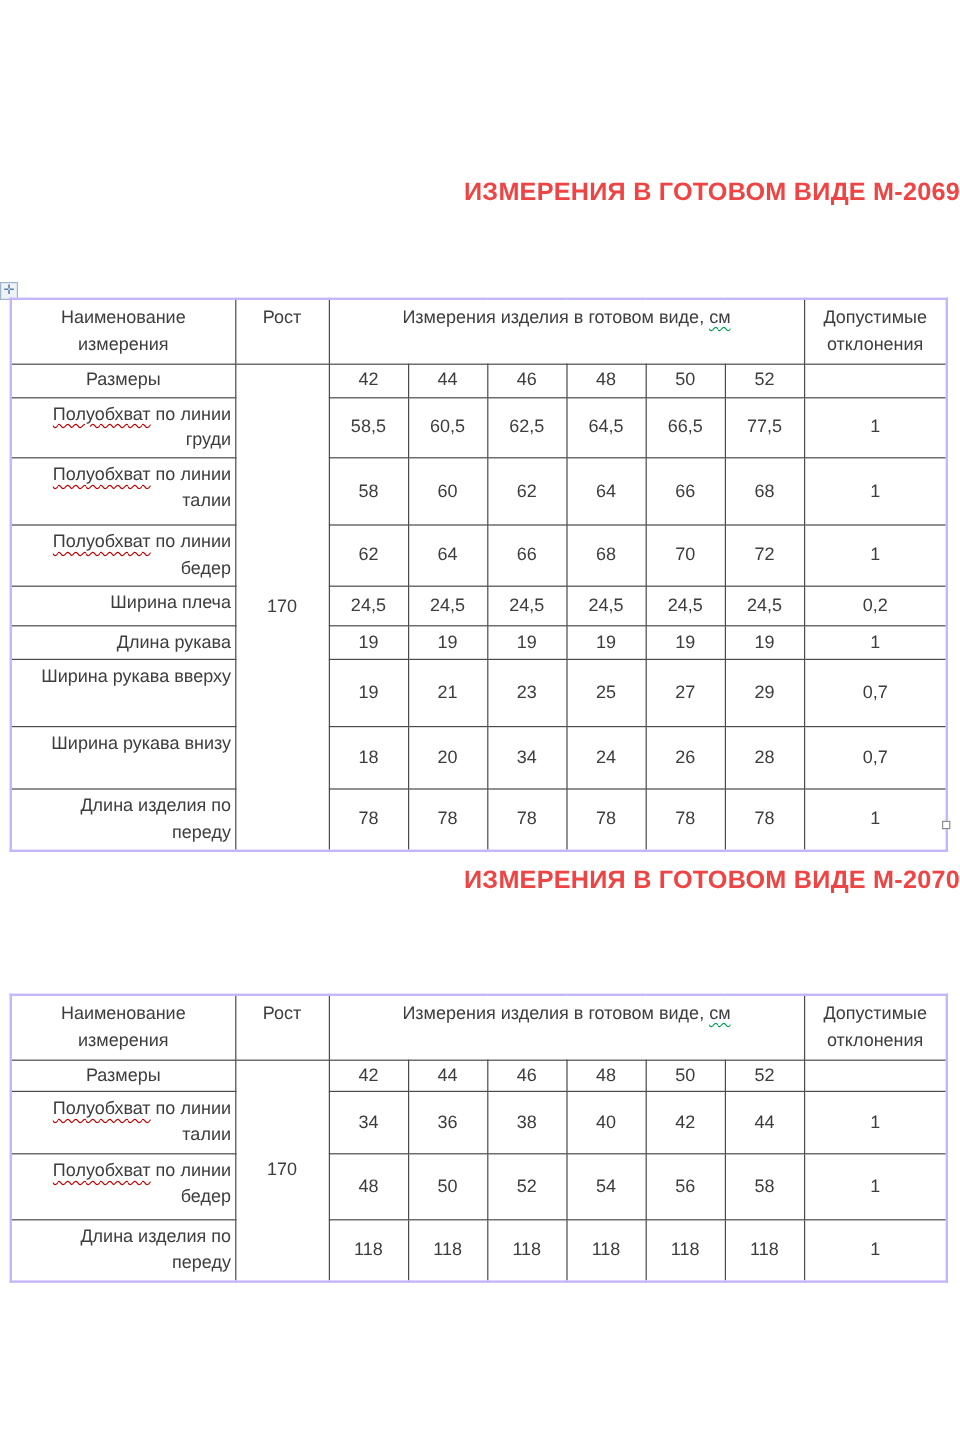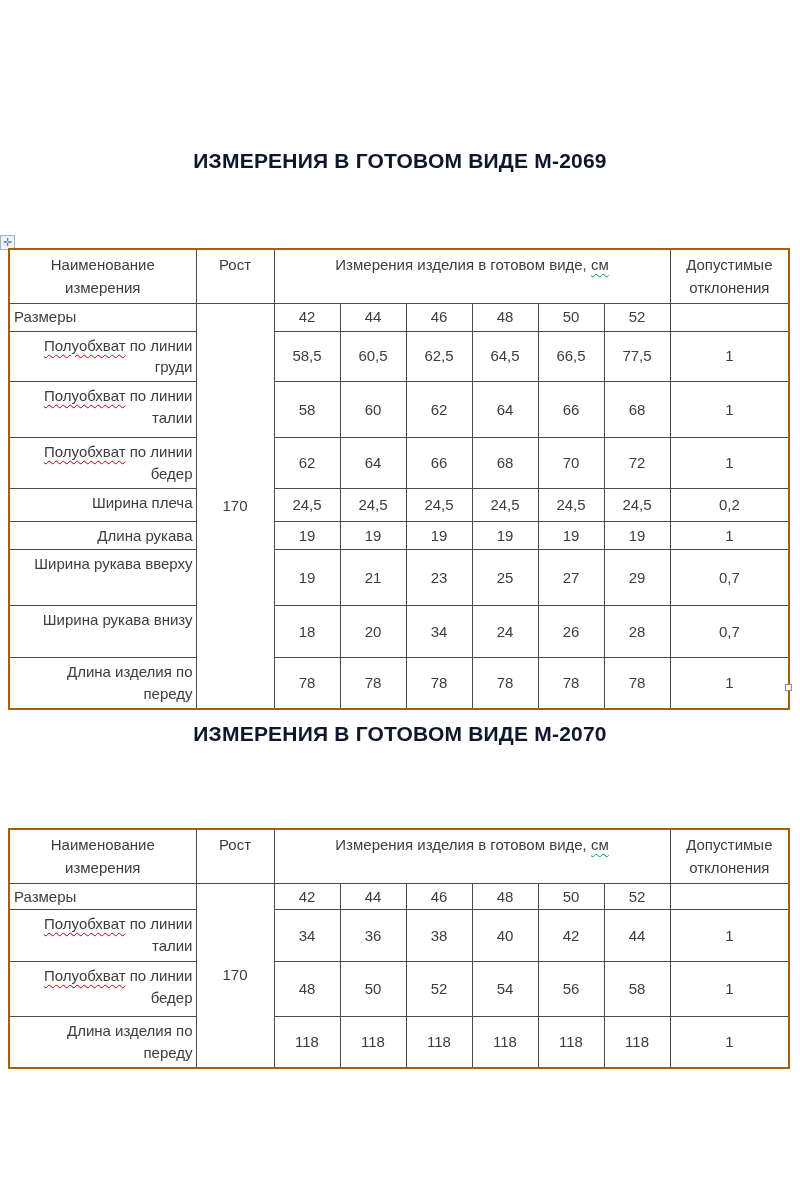--- a/index.html
+++ b/index.html
@@ -3,45 +3,45 @@
 <meta charset="utf-8">
 <style>
   html, body { margin:0; padding:0; }
   body {
     width:800px; height:1200px; position:relative;
     background:#ffffff; color:#3d3d3d;
     font-family:"Liberation Sans", sans-serif;
     overflow:hidden;
   }
   .doc-title {
-    position:absolute; left:0; width:800px; text-align:center;
-    font-size:21px; font-weight:bold; color:#0f172a; letter-spacing:0.2px;
+    position:absolute; left:0; width:800px; text-align:right;
+    font-size:21px; font-weight:bold; color:#ef4444; letter-spacing:0.2px;
     white-space:nowrap;
   }
   #title1 { top:149px; }
   #title2 { top:722px; }
 
   table.meas {
     position:absolute; left:8px; width:780px;
     border-collapse:collapse; table-layout:fixed;
-    border:2px solid #a16207;
+    border:2px solid #c4b5fd;
   }
   #table1 { top:248px; }
   #table2 { top:828px; }
 
   td {
     border:1.5px solid #4a4a4a;
     font-size:15px; line-height:1.45;
     padding:2px 4px; overflow:hidden;
   }
   td.head-center { text-align:center; vertical-align:top; padding-top:4px; line-height:1.5; }
   td.label  { text-align:right; vertical-align:top; padding:3px 3px 3px 5px; }
   td.num    { text-align:center; vertical-align:middle; }
   td.rost-cell { text-align:center; vertical-align:middle; }
-  td.sizes-label { text-align:left; vertical-align:middle; }
+  td.sizes-label { text-align:center; vertical-align:middle; }
 
   .sp-red {
     text-decoration:underline wavy #c00000;
     text-decoration-thickness:1px; text-underline-offset:3px;
   }
   .sp-green {
     text-decoration:underline wavy #00a050;
     text-decoration-thickness:1px; text-underline-offset:3px;text-align:center;
   }
 

